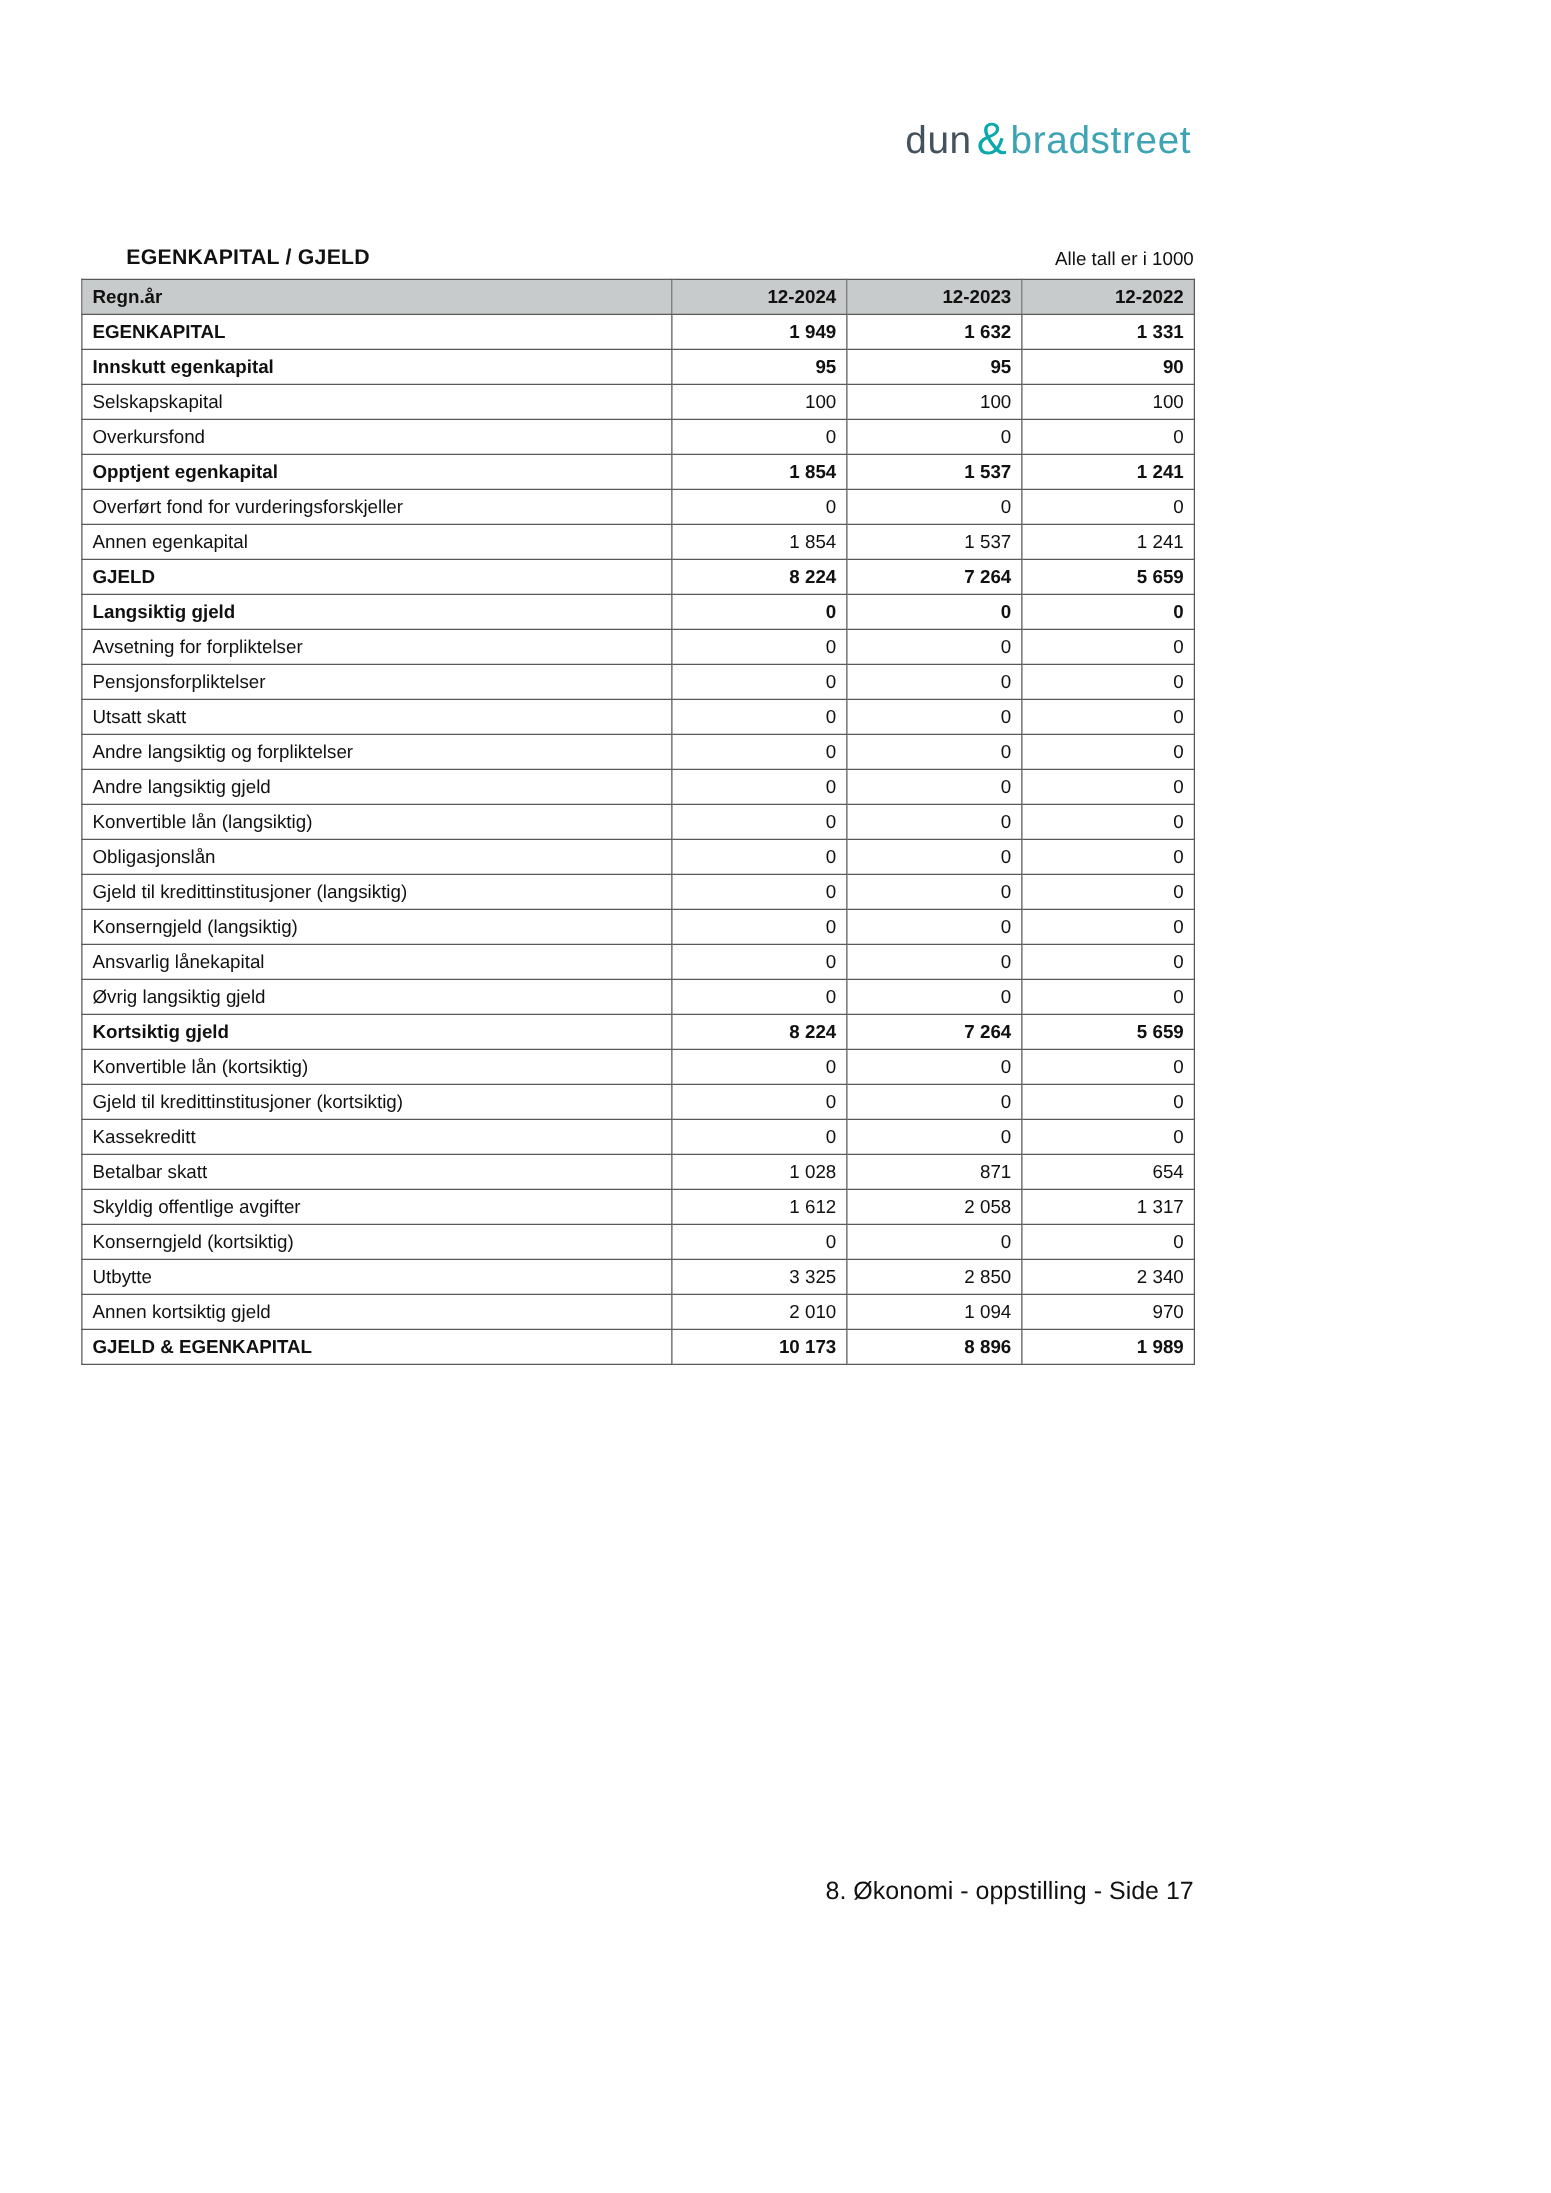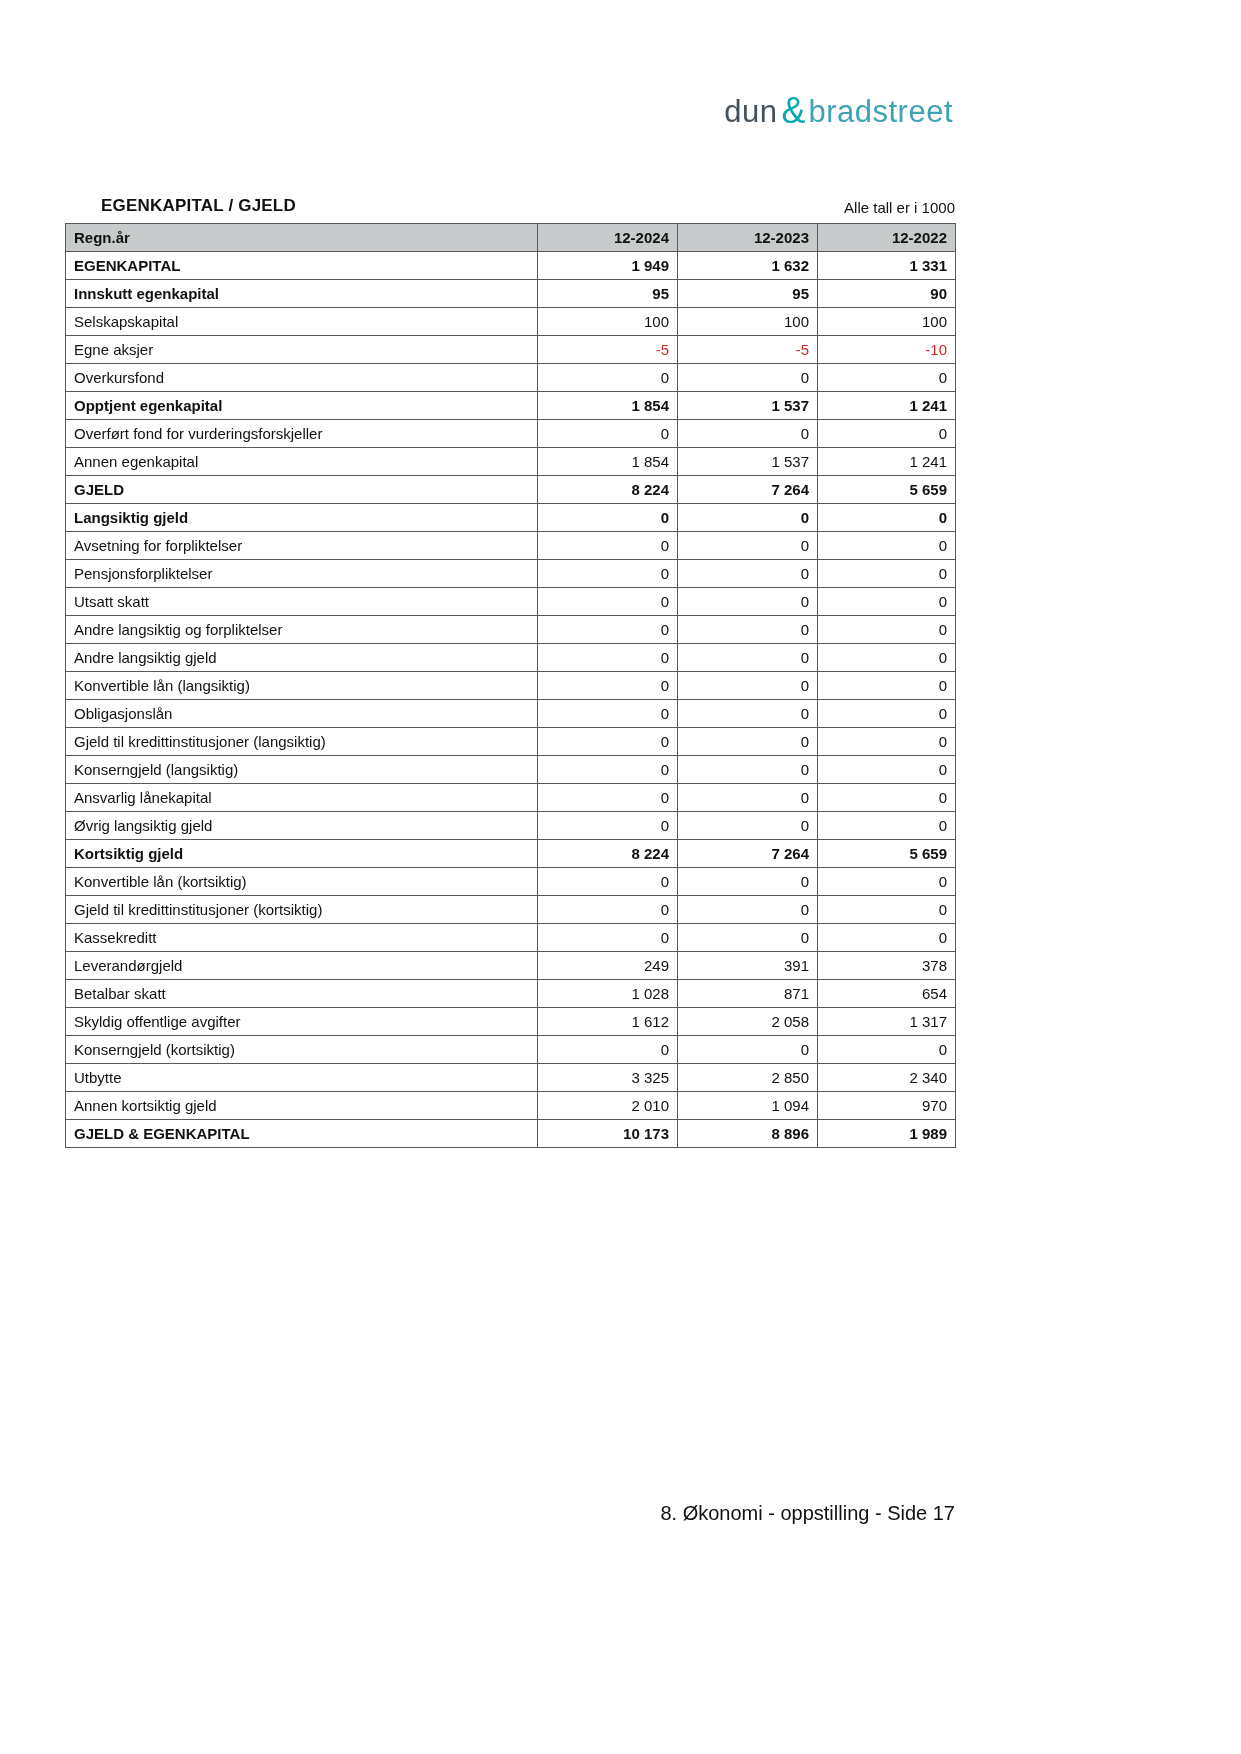--- a/index.html
+++ b/index.html
@@ -153,26 +153,20 @@
           <td class="num">95</td>
           <td class="num">90</td>
         </tr>
         <tr>
           <td class="label">Selskapskapital</td>
           <td class="num">100</td>
           <td class="num">100</td>
           <td class="num">100</td>
         </tr>
         <tr>
-          <td class="label">Egne aksjer</td>
-          <td class="num neg">-5</td>
-          <td class="num neg">-5</td>
-          <td class="num neg">-10</td>
-        </tr>
-        <tr>
           <td class="label">Overkursfond</td>
           <td class="num">0</td>
           <td class="num">0</td>
           <td class="num">0</td>
         </tr>
         <tr class="bold">
           <td class="label">Opptjent egenkapital</td>
           <td class="num">1 854</td>
           <td class="num">1 537</td>
           <td class="num">1 241</td>
@@ -285,26 +279,20 @@
           <td class="num">0</td>
           <td class="num">0</td>
         </tr>
         <tr>
           <td class="label">Kassekreditt</td>
           <td class="num">0</td>
           <td class="num">0</td>
           <td class="num">0</td>
         </tr>
         <tr>
-          <td class="label">Leverandørgjeld</td>
-          <td class="num">249</td>
-          <td class="num">391</td>
-          <td class="num">378</td>
-        </tr>
-        <tr>
           <td class="label">Betalbar skatt</td>
           <td class="num">1 028</td>
           <td class="num">871</td>
           <td class="num">654</td>
         </tr>
         <tr>
           <td class="label">Skyldig offentlige avgifter</td>
           <td class="num">1 612</td>
           <td class="num">2 058</td>
           <td class="num">1 317</td>

